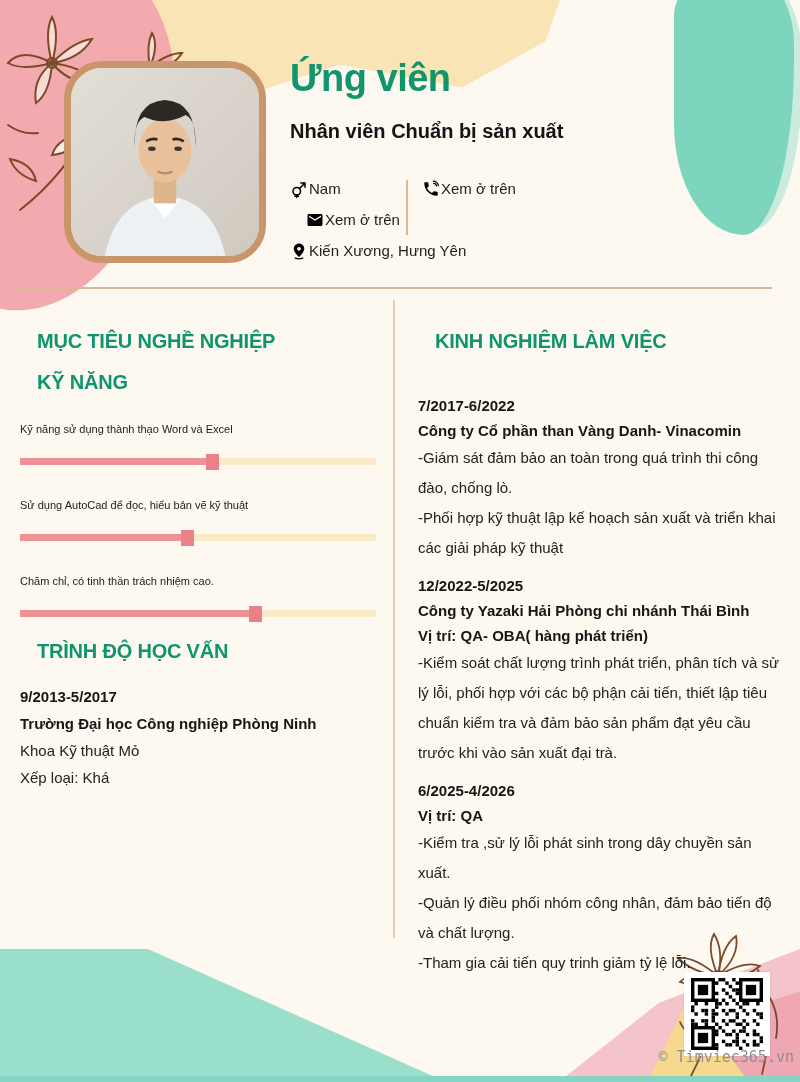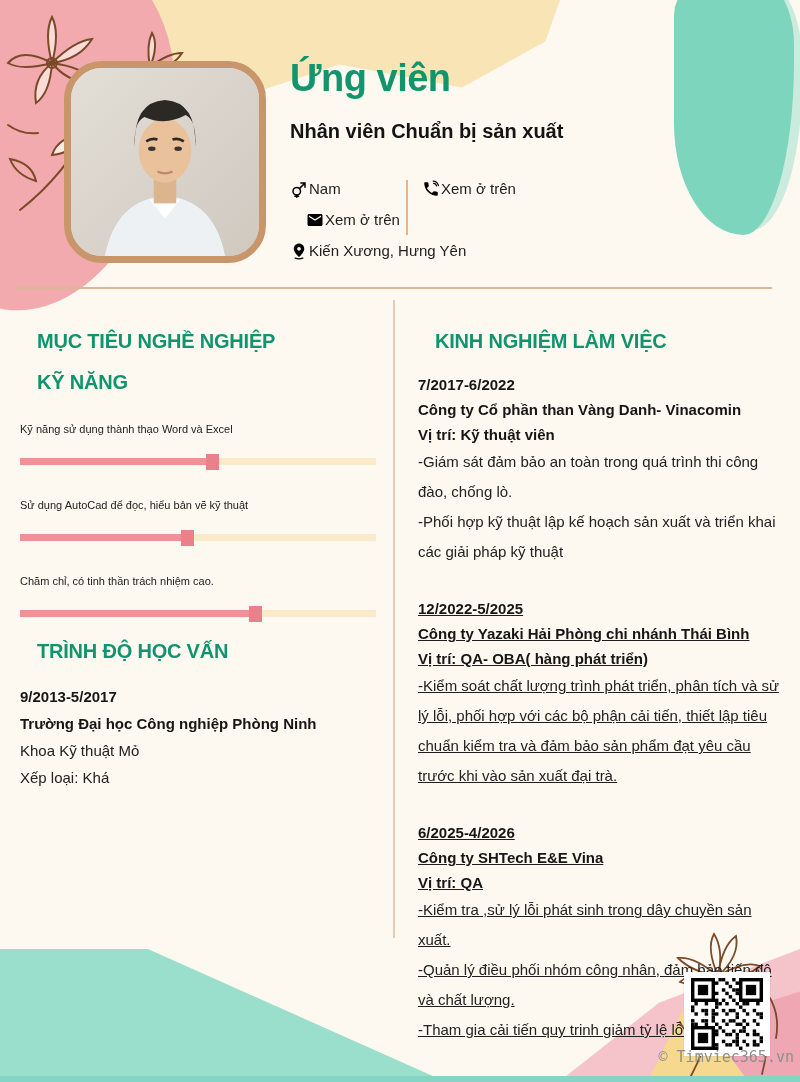--- a/index.html
+++ b/index.html
@@ -58,22 +58,22 @@
   .skill-bar{position:relative;margin-top:14px;height:16px;}
   .skill-track{position:absolute;left:0;top:4px;width:100%;height:7px;background:#faeac8;}
   .skill-fill{position:absolute;left:0;top:4px;height:7px;background:#ef9298;}
   .skill-thumb{position:absolute;right:-3px;top:50%;transform:translateY(-50%);
     width:13px;height:16px;background:#ea8089;}
   
   .edu-line{font-size:15px;line-height:27px;color:#222;}
   .edu-line.first{margin-top:20px;}
   .b{font-weight:bold;color:#161616;}
   
-  .job{margin-top:19px;}
-  .job + .job{margin-top:29px;text-decoration:underline;}
+  .job{margin-top:40px;}
+  .job + .job{margin-top:10px;}
   .job-line{font-size:15px;line-height:25px;font-weight:bold;color:#161616;}
   .job-detail{font-size:15px;line-height:30px;color:#222;}
   
   .qr-box{position:absolute;left:684px;top:972px;width:86px;height:84px;background:#ffffff;
     display:flex;align-items:center;justify-content:center;box-shadow:0 0 0 1px rgba(0,0,0,.03);}
   .watermark{position:absolute;right:6px;top:1048px;font-family:"DejaVu Sans Mono","Liberation Mono",monospace;
     font-size:15px;color:#8f8f8f;}
   .flower-svg{position:absolute;}
 </style>
 </head>
@@ -251,33 +251,31 @@
   </section>
 </div>
 
 <div class="col-right">
   <section>
     <h3 class="sec">KINH NGHIỆM LÀM VIỆC</h3>
     <div>
         <div class="job">
           <div class="job-line">7/2017-6/2022</div>
           <div class="job-line">Công ty Cổ phần than Vàng Danh- Vinacomin</div>
-          <div class="job-line">Vị trí: Kỹ thuật viên</div>
           <div class="job-detail">-Giám sát đảm bảo an toàn trong quá trình thi công đào, chống lò.</div>
           <div class="job-detail">-Phối hợp kỹ thuật lập kế hoạch sản xuất và triển khai các giải pháp kỹ thuật</div>
         </div>
         <div class="job">
           <div class="job-line">12/2022-5/2025</div>
           <div class="job-line">Công ty Yazaki Hải Phòng chi nhánh Thái Bình</div>
           <div class="job-line">Vị trí: QA- OBA( hàng phát triển)</div>
           <div class="job-detail">-Kiểm soát chất lượng trình phát triển, phân tích và sử lý lỗi, phối hợp với các bộ phận cải tiến, thiết lập tiêu chuẩn kiểm tra và đảm bảo sản phẩm đạt yêu cầu trước khi vào sản xuất đại trà.</div>
         </div>
         <div class="job">
           <div class="job-line">6/2025-4/2026</div>
-          <div class="job-line">Công ty SHTech E&amp;E Vina</div>
           <div class="job-line">Vị trí: QA</div>
           <div class="job-detail">-Kiểm tra ,sử lý lỗi phát sinh trong dây chuyền sản xuất.</div>
           <div class="job-detail">-Quản lý điều phối nhóm công nhân, đảm bảo tiến độ và chất lượng.</div>
           <div class="job-detail">-Tham gia cải tiến quy trinh giảm tỷ lệ lỗi.</div>
         </div>
       </div>
   </section>
 </div>
 
 <div class="qr-box">

